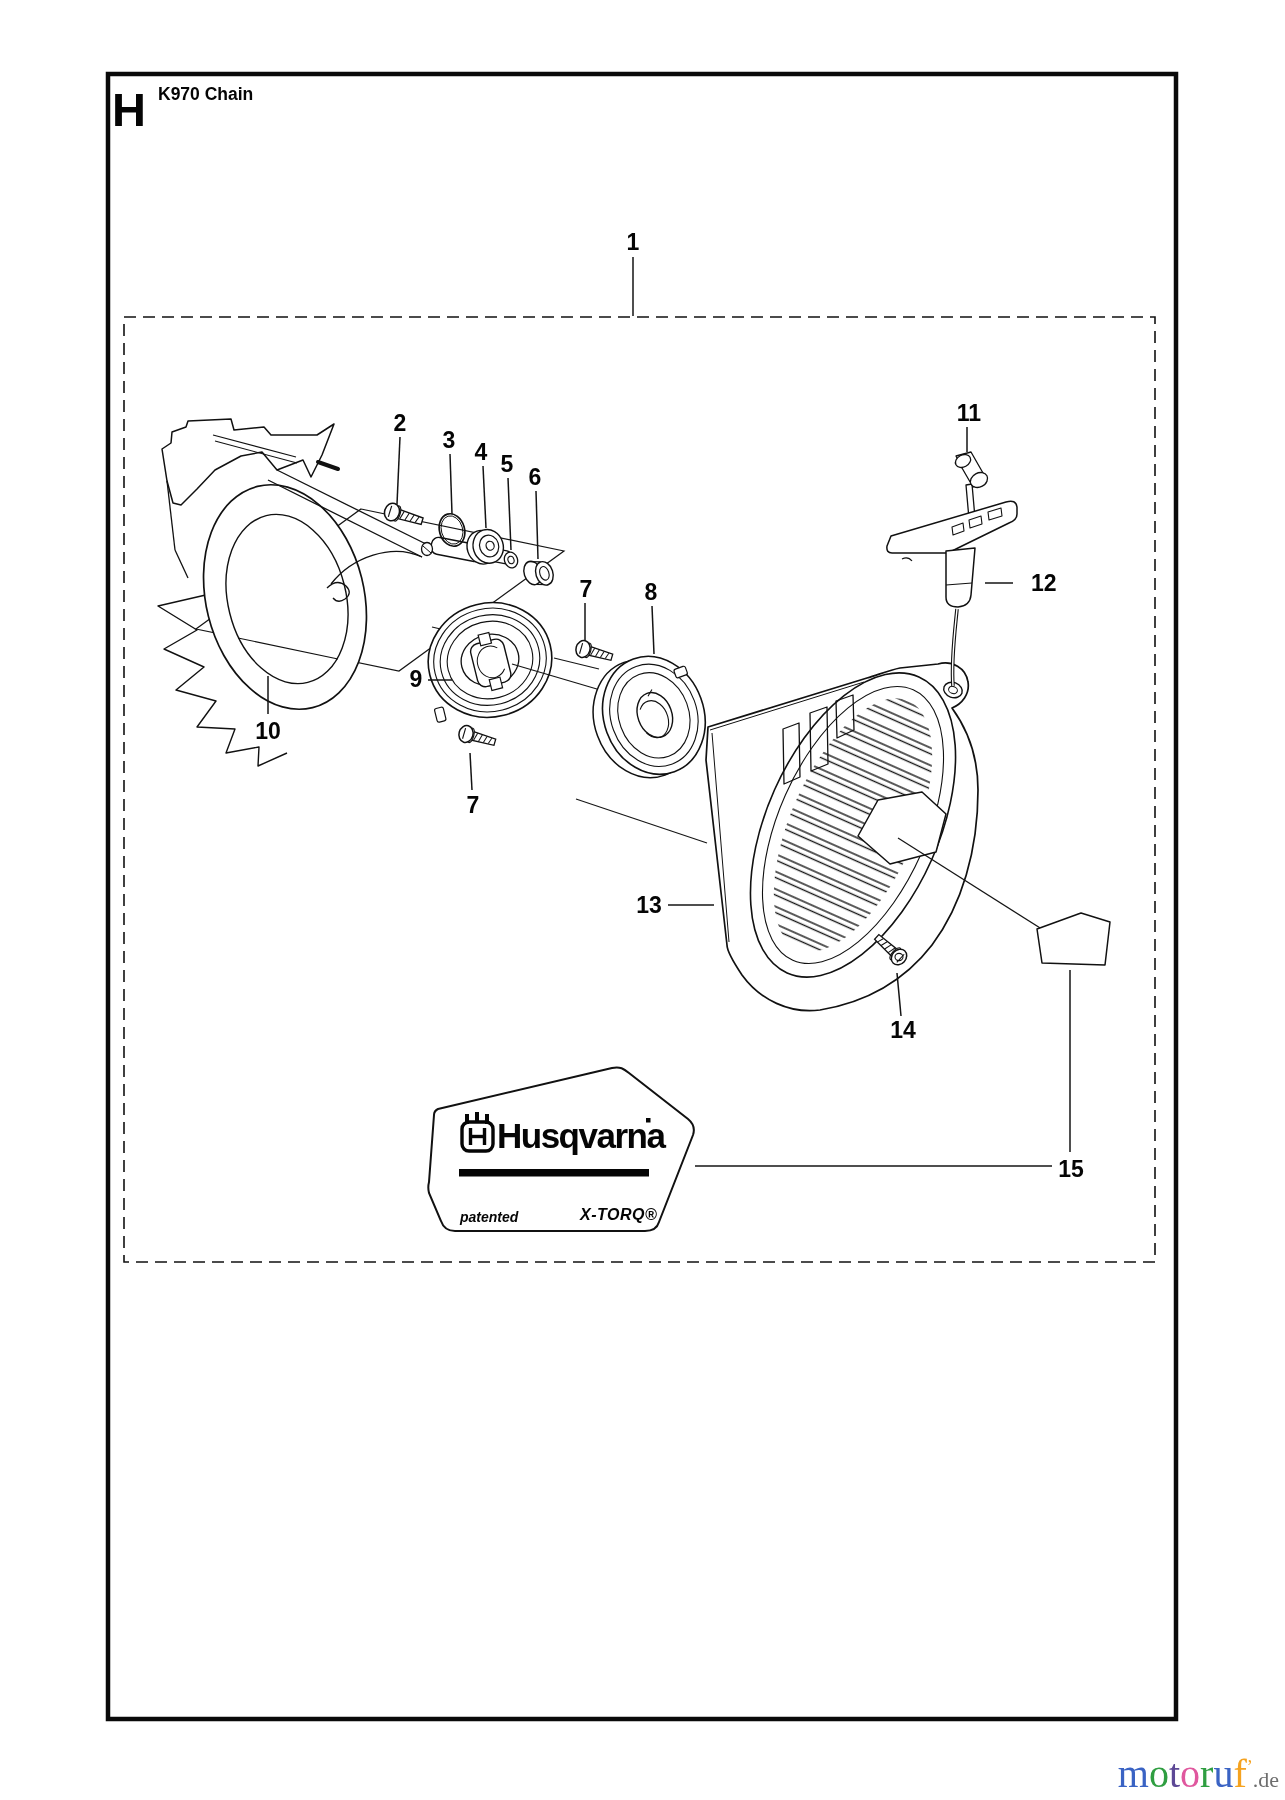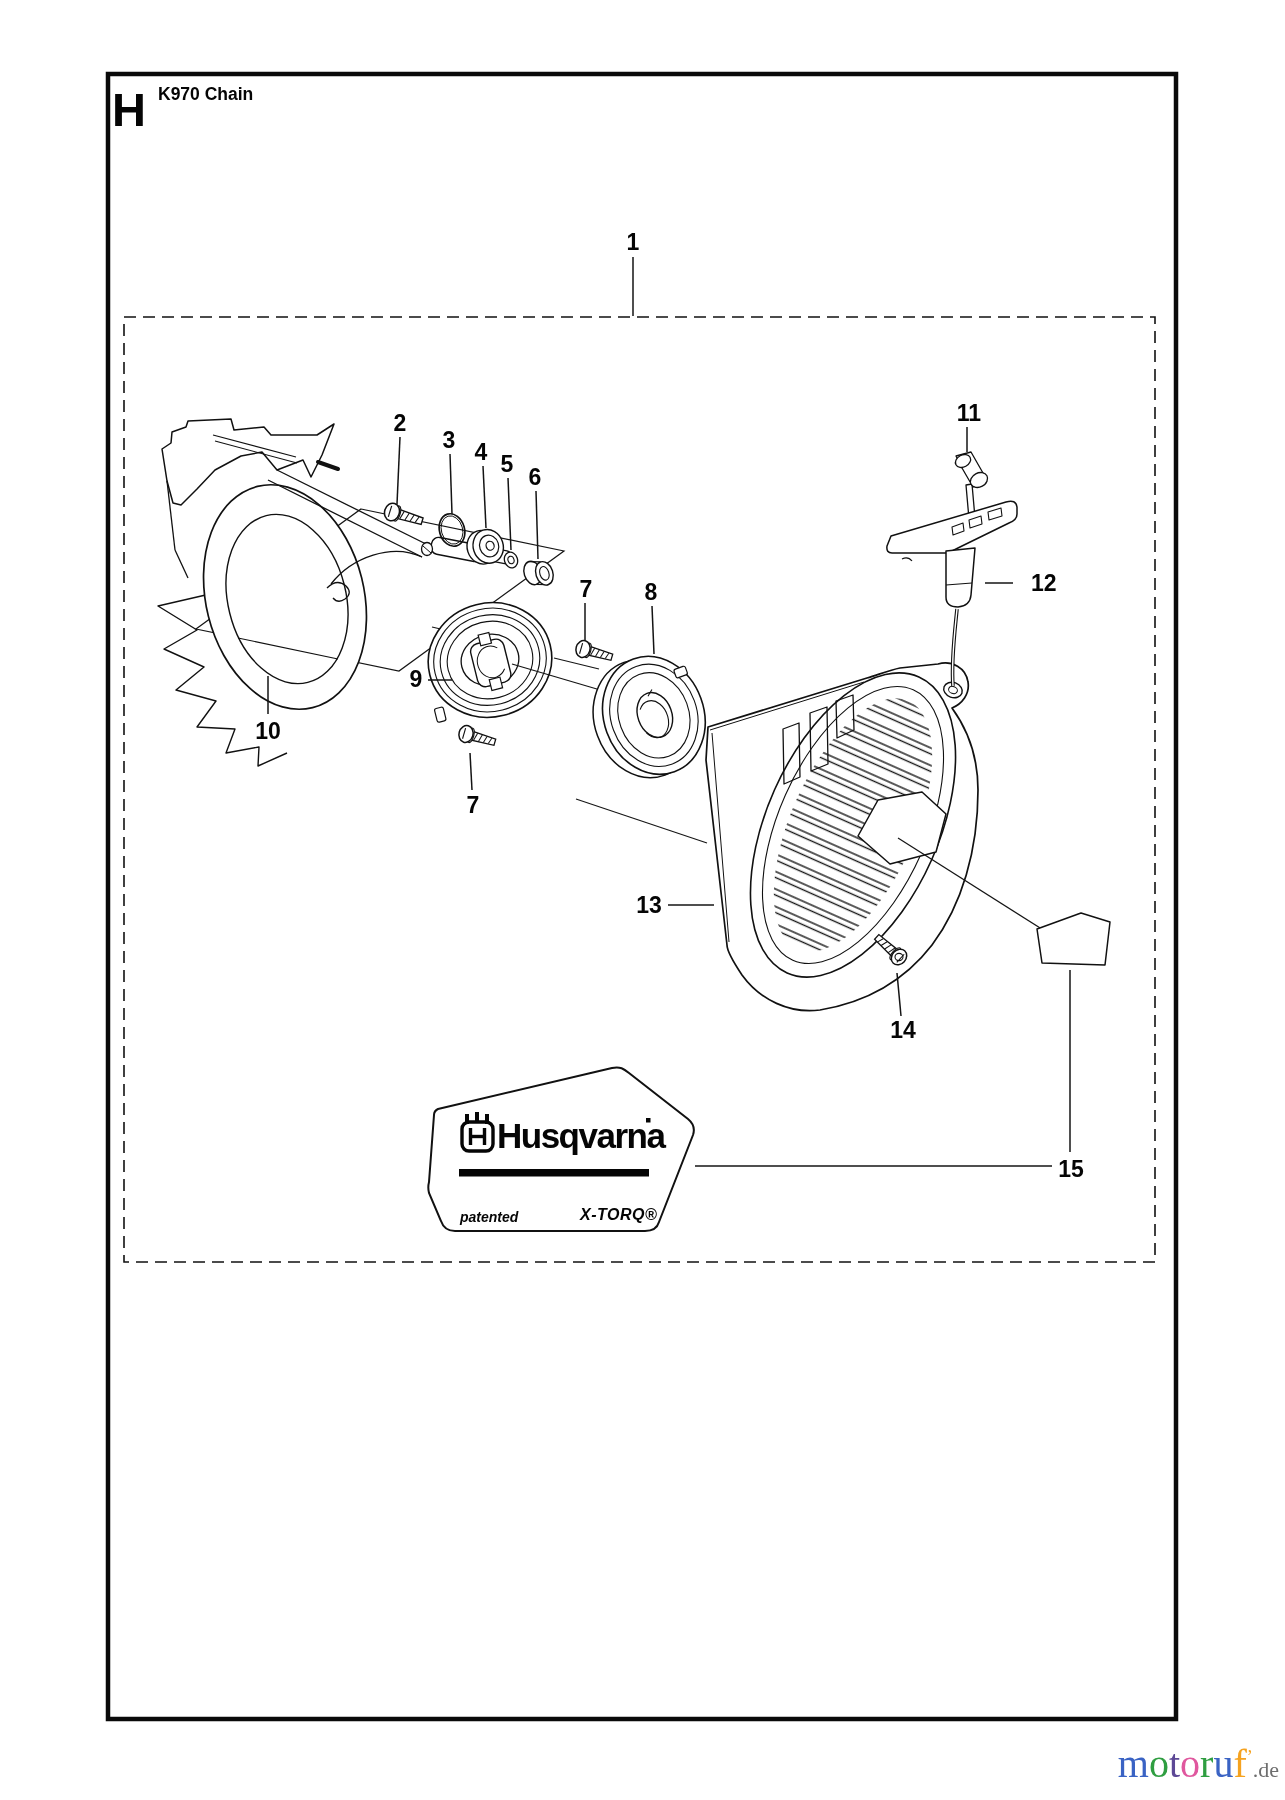--- a/index.html
+++ b/index.html
@@ -6,21 +6,21 @@
   .page{position:relative;width:1285px;height:1800px;background:#ffffff;overflow:hidden;
         font-family:"Liberation Sans", sans-serif;}
   svg{position:absolute;left:0;top:0;}
   svg text{fill:#050505;}
   .hdr-letter{font-size:47px;font-weight:bold;}
   .hdr-title{font-size:17.5px;font-weight:bold;}
   .callout{font-size:23px;font-weight:bold;}
   .brand{font-size:35px;font-weight:bold;letter-spacing:-1.5px;}
   .patented{font-size:14px;font-weight:bold;font-style:italic;}
   .xtorq{font-size:16px;font-weight:bold;font-style:italic;letter-spacing:0.5px;}
-  .wm{position:absolute;right:6px;bottom:16px;font-family:"Liberation Serif", serif;
+  .wm{position:absolute;right:6px;bottom:6px;font-family:"Liberation Serif", serif;
       font-size:40px;line-height:1;white-space:nowrap;margin-left:39px;}
   .wm .wm-small{font-size:18px;vertical-align:14px;}
   .wm .wm-suffix{font-size:22px;}
 </style>
 </head>
 <body>
 
 <div class="page">
 <svg width="1285" height="1800" viewBox="0 0 1285 1800">
 

